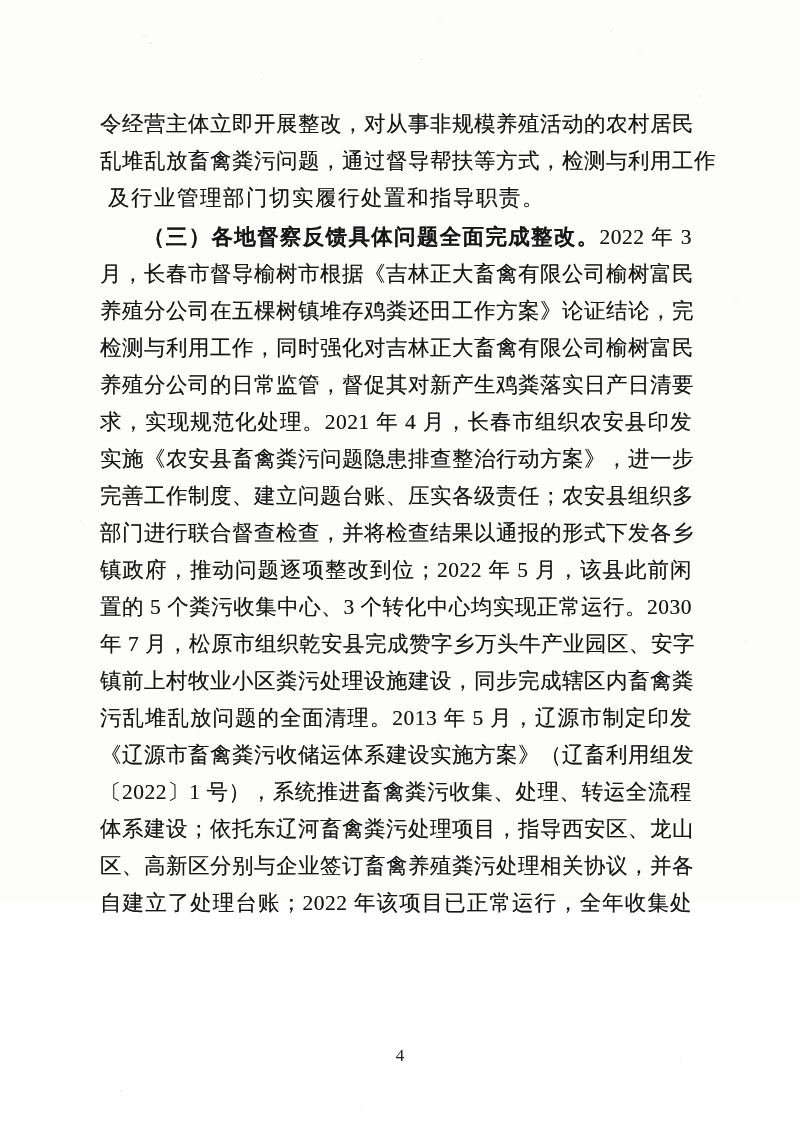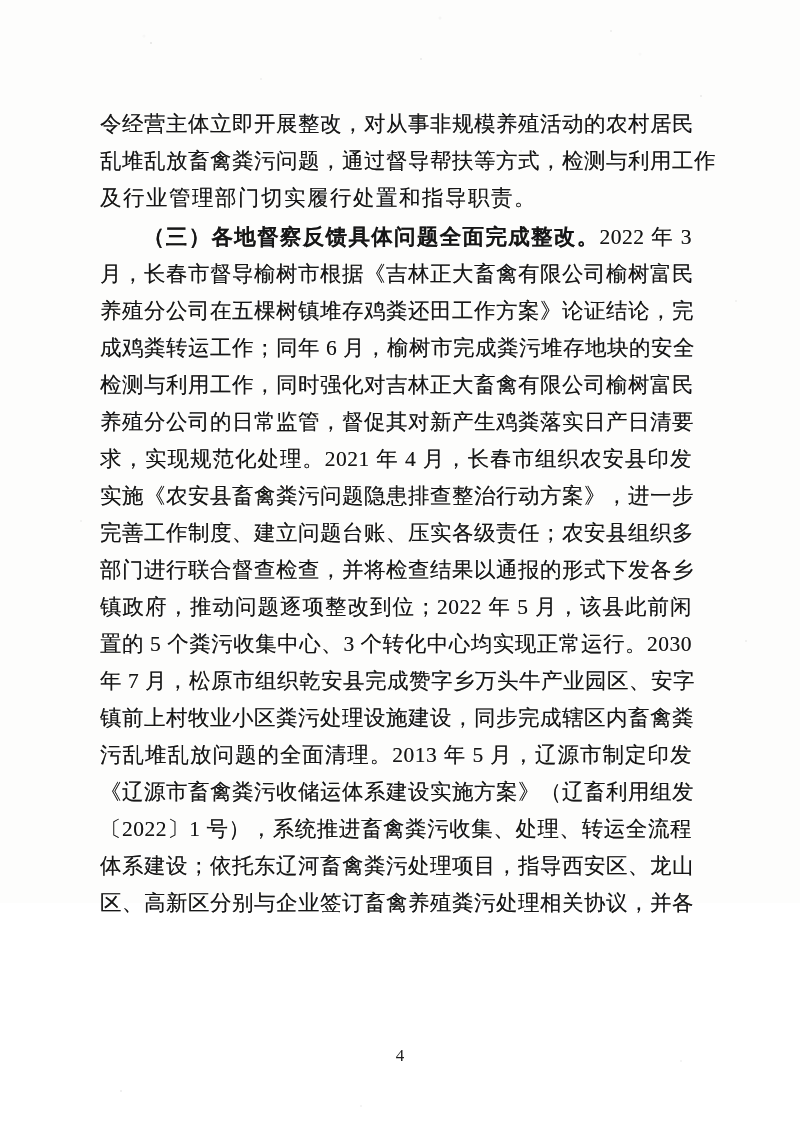--- a/index.html
+++ b/index.html
@@ -59,20 +59,21 @@
     text-align: justify;
     text-align-last: justify;
     text-justify: inter-character;
     letter-spacing: 0.5px;
     text-shadow: 0 0 0.5px rgba(20,20,20,0.55);
   }
   .line.short {
     text-align: center;
     text-align-last: left;
     letter-spacing: 1.5px;
+    margin-left: 8px;
   }
   .line.indent2 { text-indent: 43px; }
   .gap { height: 2px; }
   .heading-bold {
     font-weight: 700;
     font-family: "Liberation Sans", "DejaVu Sans", sans-serif;
     letter-spacing: 0.5px;
   }
   .page-number {
     position: absolute;
@@ -95,32 +96,32 @@
     <p class="line">令经营主体立即开展整改，对从事非规模养殖活动的农村居民</p>
     <p class="line">乱堆乱放畜禽粪污问题，通过督导帮扶等方式，检测与利用工作</p>
     <p class="line short">及行业管理部门切实履行处置和指导职责。</p>
 
     <div class="gap"></div>
 
     <p class="line indent2"><span class="heading-bold">（三）各地督察反馈具体问题全面完成整改。</span><span>2022 年 3</span></p>
 
     <p class="line">月，长春市督导榆树市根据《吉林正大畜禽有限公司榆树富民</p>
     <p class="line">养殖分公司在五棵树镇堆存鸡粪还田工作方案》论证结论，完</p>
-    <p class="line">成鸡粪转运工作；同年 6 月，榆树市完成粪污堆存地块的安全</p>
     <p class="line">检测与利用工作，同时强化对吉林正大畜禽有限公司榆树富民</p>
     <p class="line">养殖分公司的日常监管，督促其对新产生鸡粪落实日产日清要</p>
     <p class="line">求，实现规范化处理。2021 年 4 月，长春市组织农安县印发</p>
     <p class="line">实施《农安县畜禽粪污问题隐患排查整治行动方案》，进一步</p>
     <p class="line">完善工作制度、建立问题台账、压实各级责任；农安县组织多</p>
     <p class="line">部门进行联合督查检查，并将检查结果以通报的形式下发各乡</p>
     <p class="line">镇政府，推动问题逐项整改到位；2022 年 5 月，该县此前闲</p>
     <p class="line">置的 5 个粪污收集中心、3 个转化中心均实现正常运行。2030</p>
     <p class="line">年 7 月，松原市组织乾安县完成赞字乡万头牛产业园区、安字</p>
     <p class="line">镇前上村牧业小区粪污处理设施建设，同步完成辖区内畜禽粪</p>
     <p class="line">污乱堆乱放问题的全面清理。2013 年 5 月，辽源市制定印发</p>
     <p class="line">《辽源市畜禽粪污收储运体系建设实施方案》（辽畜利用组发</p>
     <p class="line">〔2022〕1 号），系统推进畜禽粪污收集、处理、转运全流程</p>
     <p class="line">体系建设；依托东辽河畜禽粪污处理项目，指导西安区、龙山</p>
     <p class="line">区、高新区分别与企业签订畜禽养殖粪污处理相关协议，并各</p>
+    <p class="line">自建立了处理台账；2022 年该项目已正常运行，全年收集处</p>
   </div>
 
   <div class="page-number">4</div>
 </div>
 
 </body></html>

